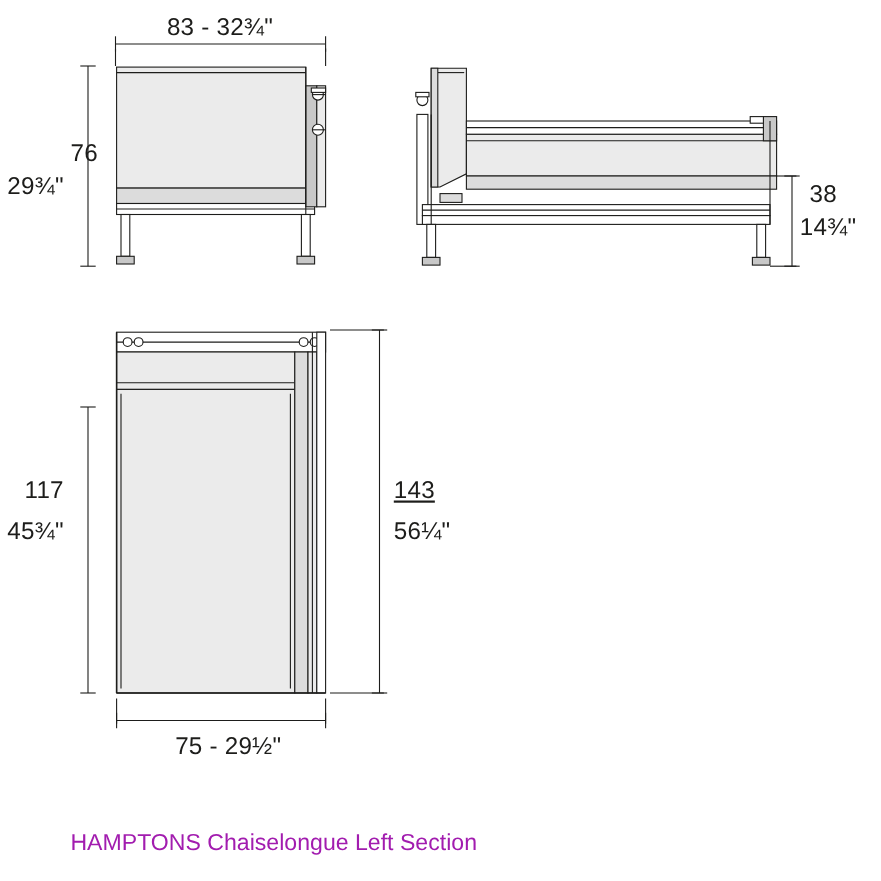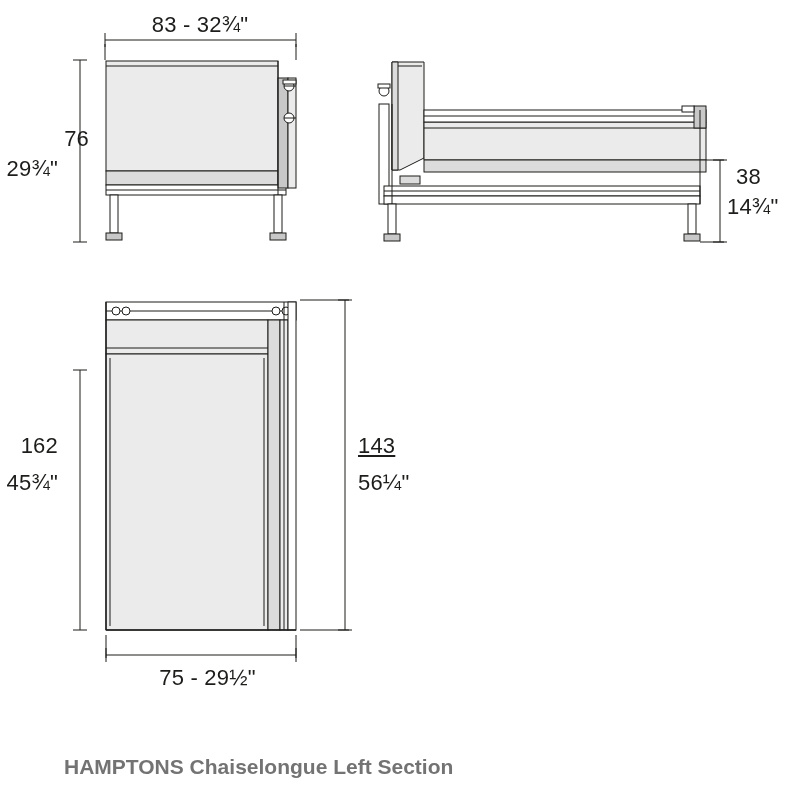--- a/index.html
+++ b/index.html
@@ -31,21 +31,21 @@
   }
   .dim-text.center { text-align: center; }
   .dim-text.right { text-align: right; }
   .caption {
     position: absolute;
     font-size: 21px;
     line-height: 30px;
     white-space: pre;
   }
   .caption.es { color: #1d1d1b; }
-  .caption.en { color: #737373; font-weight: bold; }
+  .caption.en { color: #a21caf; }
   svg { display: block; }
   .ln { stroke: #1d1d1b; fill: none; }
   .thin { stroke-width: 1; }
   .med { stroke-width: 1.4; }
   .fill-lt { fill: #ebebeb; stroke: #1d1d1b; stroke-width: 1; }
   .fill-md { fill: #dcdcdc; stroke: #1d1d1b; stroke-width: 1; }
   .fill-dk { fill: #c8c8c8; stroke: #1d1d1b; stroke-width: 1; }
   .fill-w  { fill: #ffffff; stroke: #1d1d1b; stroke-width: 1; }
   .ext { stroke: #1d1d1b; stroke-width: 1; fill: none; }
 </style>
@@ -55,21 +55,21 @@
 <div class="stage">
 
   <div class="dim-text center" style="left:100px; top:12px; width:200px;">83 - 32¾"</div>
 
   <div class="dim-text right" style="left:0px; top:126px; width:58px;margin-left:31px;">76</div>
   <div class="dim-text right" style="left:0px; top:156px; width:58px;">29¾"</div>
 
   <div class="dim-text" style="left:736px; top:164px; width:62px;">38</div>
   <div class="dim-text" style="left:727px; top:194px; width:74px;">14¾"</div>
 
-  <div class="dim-text right" style="left:0px; top:433px; width:58px;">162</div>
+  <div class="dim-text right" style="left:0px; top:433px; width:58px;">117</div>
   <div class="dim-text right" style="left:0px; top:470px; width:58px;">45¾"</div>
 
   <div class="dim-text" style="left:358px; top:433px; width:90px;text-decoration:underline;">143</div>
   <div class="dim-text" style="left:358px; top:470px; width:90px;">56¼"</div>
 
   <div class="dim-text center" style="left:100px; top:665px; width:215px;">75 - 29½"</div>
 
   <div class="caption en" style="left:64px; top:752px;">HAMPTONS Chaiselongue Left Section</div>
 
   <svg width="801" height="801" viewBox="0 0 801 801" style="position:absolute;left:0;top:0;">

